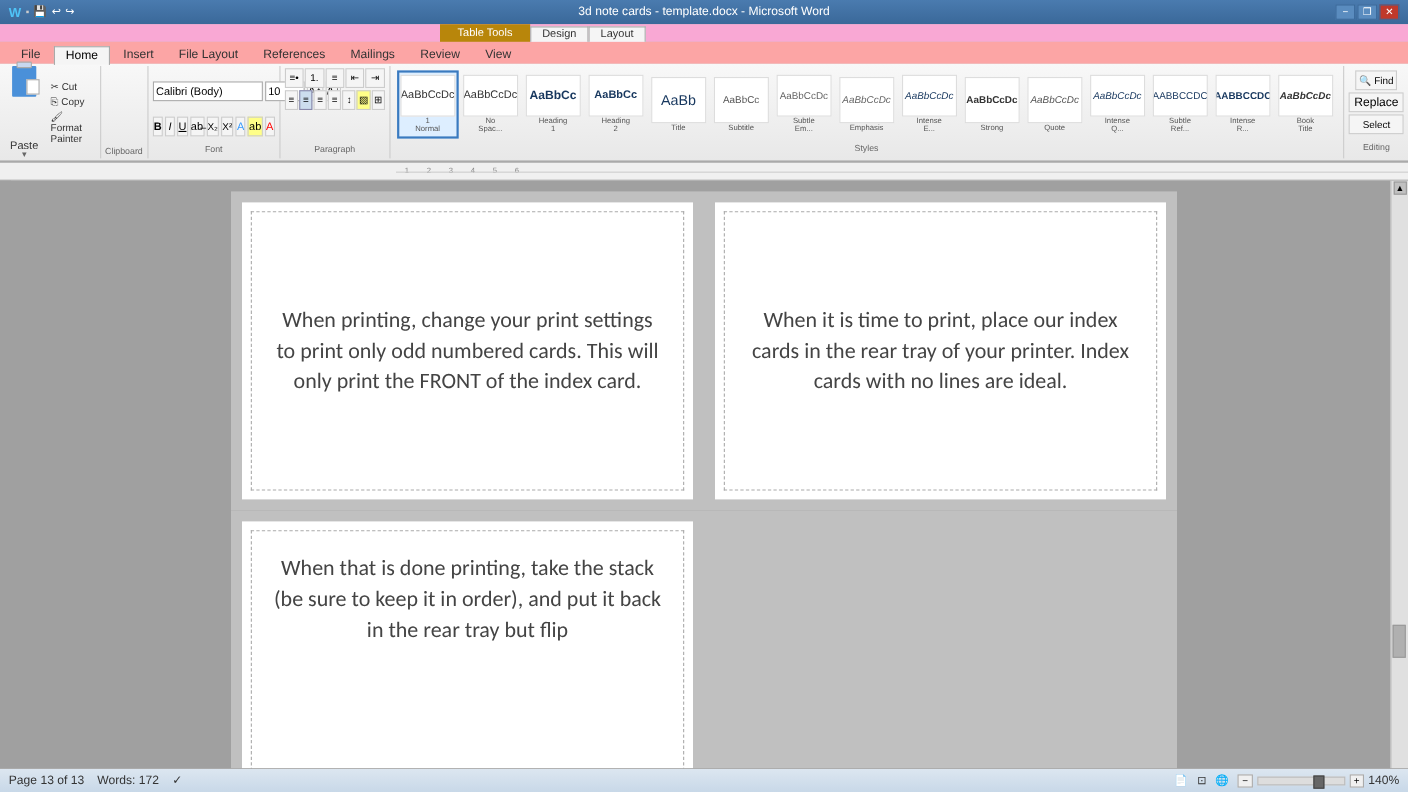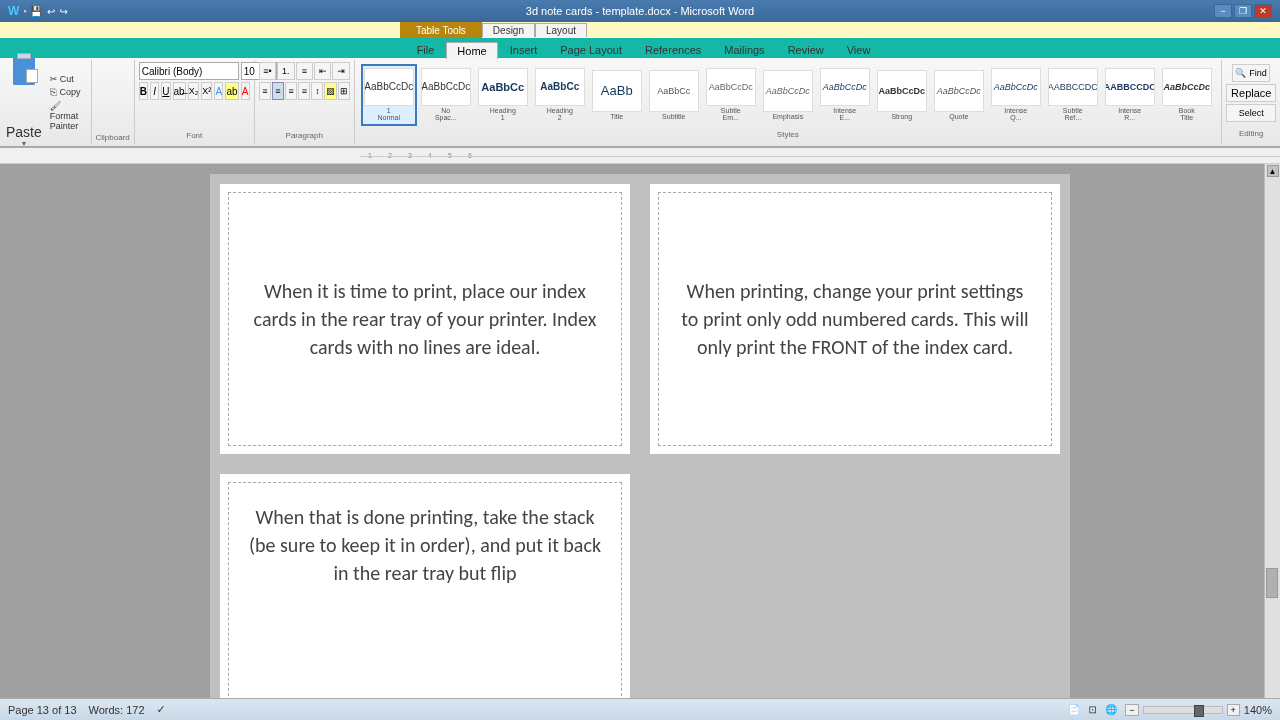--- a/index.html
+++ b/index.html
@@ -76,20 +76,21 @@
       flex-direction: column;
       padding: 2px 4px;
       border-right: 1px solid #ccc;
       min-width: 120px;
     }
     .font-row {
       display: flex;
       align-items: center;
       gap: 2px;
       margin-bottom: 2px;
+      margin-top: 12px;
     }
     .font-combo {
       border: 1px solid #aaa;
       background: white;
       font-size: 10px;
       padding: 1px 2px;
       height: 18px;
     }
     .font-name { width: 100px; }
     .font-size { width: 36px; }
@@ -207,50 +208,49 @@
     }
     .sty-lbl {
       font-size: 7px;
       color: #555;
       margin-top: 1px;
       text-align: center;
       line-height: 1.1;
     }
 
     .tab-row {
-      background: #14b8a6;
+      background: #fca5a5;
       display: flex;
       align-items: flex-end;
       height: 20px;
       padding-left: 8px;
-      justify-content: center;
     }
     .tab {
       padding: 2px 10px;
       font-size: 11px;
       cursor: pointer;
       border: 1px solid transparent;
       border-bottom: none;
       color: #333;
       background: transparent;
       margin-right: 1px;
     }
     .tab.active {
       background: #f5f5f5;
       border-color: #aaa;
       border-bottom-color: #f5f5f5;
       margin-bottom: -1px;
       color: #000;
       z-index: 1;
     }
     .table-tools-bar {
-      background: #fef9c3;
+      background: #f9a8d4;
       height: 16px;
       display: flex;
-      align-items: center;
+      align-items: flex-end;
       padding-left: 400px;
       font-size: 10px;
     }
     .tt-label {
       background: #b8860b;
       color: white;
       padding: 1px 16px;
       height: 100%;
       display: flex;
       align-items: center;
@@ -291,38 +291,38 @@
 <div class="table-tools-bar">
   <span class="tt-label">Table Tools</span>
   <span class="tt-tab active">Design</span>
   <span class="tt-tab active">Layout</span>
 </div>
 
 <div class="tab-row">
   <span class="tab">File</span>
   <span class="tab active">Home</span>
   <span class="tab">Insert</span>
-  <span class="tab">Page Layout</span>
+  <span class="tab">File Layout</span>
   <span class="tab">References</span>
   <span class="tab">Mailings</span>
   <span class="tab">Review</span>
   <span class="tab">View</span>
 </div>
 
 <div class="ribbon">
 
   <div class="clipboard-section">
     <div class="paste-btn">
       <div style="width:32px;height:38px;position:relative;display:flex;align-items:center;justify-content:center;">
         <div style="width:22px;height:28px;background:#4a90d9;border-radius:1px;position:relative;">
           <div style="position:absolute;top:-4px;left:4px;width:14px;height:6px;background:#c8d8f0;border:1px solid #aaa;border-radius:1px;"></div>
         </div>
         <div style="position:absolute;bottom:2px;right:2px;width:12px;height:14px;background:white;border:1px solid #aaa;"></div>
       </div>
-      <span style="font-size:14px;color:#333;margin-top:39px;">Paste</span>
+      <span style="font-size:10px;color:#333;margin-top:39px;">Paste</span>
       <span style="font-size:7px;color:#666;">▼</span>
     </div>
     <div class="clipboard-right">
       <button class="small-btn">✂ Cut</button>
       <button class="small-btn">⎘ Copy</button>
       <button class="small-btn">🖌 Format Painter</button>
     </div>
     <div style="position:absolute;bottom:5px;font-size:8px;color:#666;margin-top:auto;"></div>
   </div>
   <div style="display:flex;flex-direction:column;justify-content:flex-end;padding:0 2px;border-right:1px solid #ccc;">
@@ -465,29 +465,29 @@
 
   <div style="position:absolute;left:0;top:0;bottom:0;width:10px;background:#a0a0a0;"></div>
 
   <div style="display:flex;flex-direction:column;gap:0;position:relative;">
 
     <div style="display:flex;gap:0;">
 
       <div style="background:#c0c0c0;padding:10px;width:430px;">
         <div style="background:white;width:410px;min-height:270px;padding:8px;display:flex;flex-direction:column;">
           <div style="border:1px dashed #aaa;flex:1;display:flex;align-items:center;justify-content:center;padding:20px;min-height:230px;">
-            <span class="card-text">When it is time to print, place our index cards in the rear tray of your printer.  Index cards with no lines are ideal.</span>
+            <span class="card-text">When printing, change your print settings to print only odd numbered cards.  This will only print the FRONT of the index card.</span>
           </div>
         </div>
       </div>
 
       <div style="background:#c0c0c0;padding:10px;width:430px;">
         <div style="background:white;width:410px;min-height:270px;padding:8px;display:flex;flex-direction:column;">
           <div style="border:1px dashed #aaa;flex:1;display:flex;align-items:center;justify-content:center;padding:20px;min-height:230px;">
-            <span class="card-text">When printing, change your print settings to print only odd numbered cards.  This will only print the FRONT of the index card.</span>
+            <span class="card-text">When it is time to print, place our index cards in the rear tray of your printer.  Index cards with no lines are ideal.</span>
           </div>
         </div>
       </div>
     </div>
 
     <div style="display:flex;gap:0;">
 
       <div style="background:#c0c0c0;padding:10px;width:430px;">
         <div style="background:white;width:410px;min-height:260px;padding:8px;display:flex;flex-direction:column;">
           <div style="border:1px dashed #aaa;flex:1;display:flex;align-items:flex-start;justify-content:center;padding:20px;min-height:220px;">

